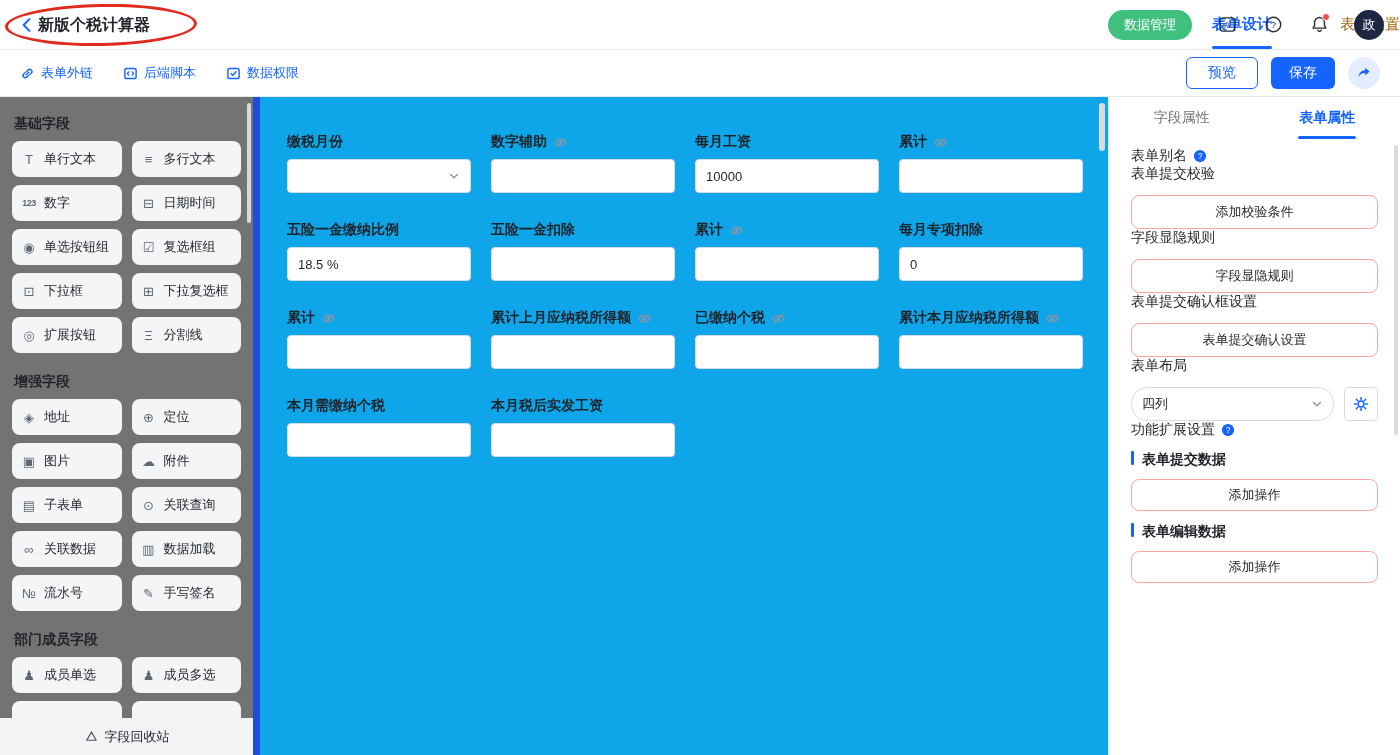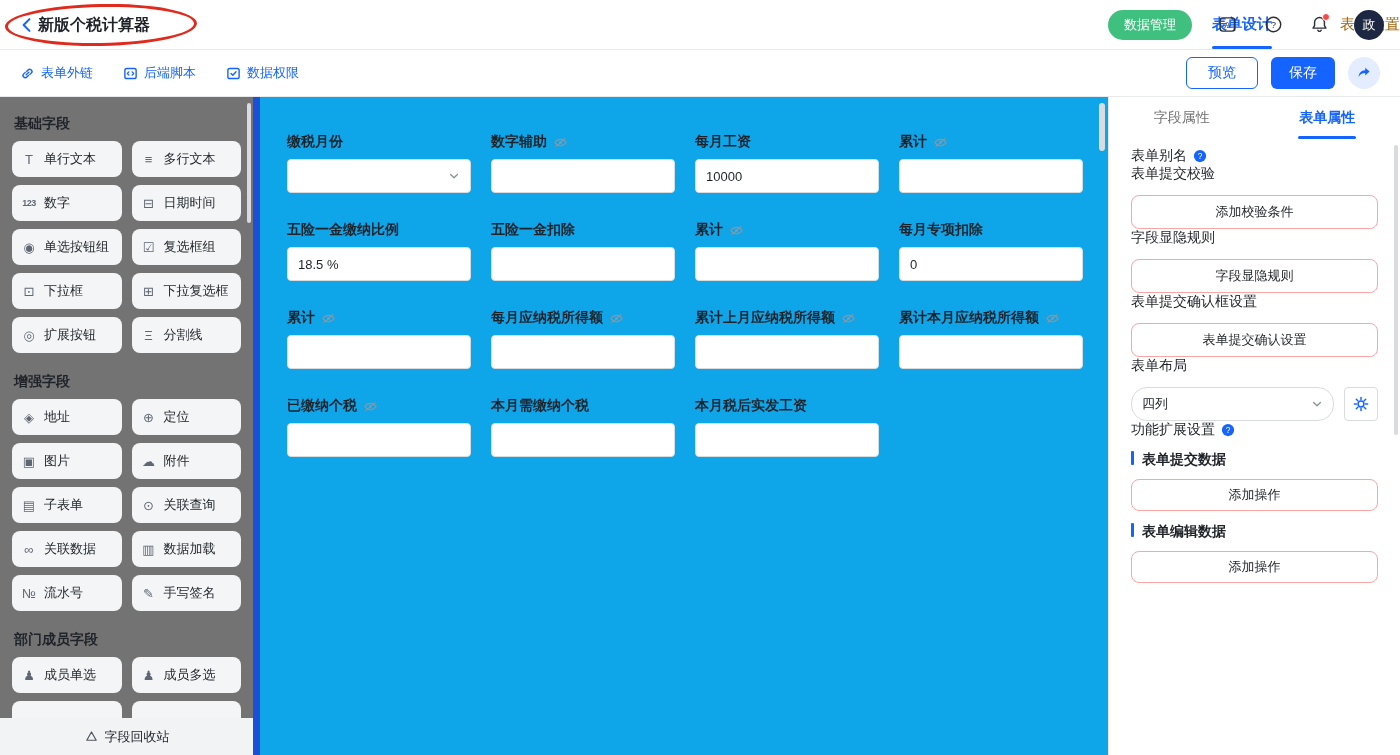--- a/index.html
+++ b/index.html
@@ -401,66 +401,51 @@
                   <path d="M3.2 12.2 12.8 3.8" stroke="#8f959e" stroke-width="1.2" stroke-linecap="round"></path>
                 </svg>
               </span>
             </div>
             <div class="fctrl">
               <span class="fval"></span>
             </div>
           </div>
           <div class="field">
             <div class="field-label-row">
-              <span class="field-label">每月应纳税所得额</span>
-              <span class="ico">
-                <svg width="15" height="15" viewBox="0 0 16 16">
-                  <path d="M2 8s2.3-3.4 6-3.4S14 8 14 8s-2.3 3.4-6 3.4S2 8 2 8Z" fill="none" stroke="#8f959e" stroke-width="1.2"></path>
-                  <circle cx="8" cy="8" r="1.5" fill="#8f959e"></circle>
-                  <path d="M3.2 12.2 12.8 3.8" stroke="#8f959e" stroke-width="1.2" stroke-linecap="round"></path>
-                </svg>
-              </span>
-            </div>
-            <div class="fctrl">
-              <span class="fval"></span>
-            </div>
-          </div>
-          <div class="field">
-            <div class="field-label-row">
               <span class="field-label">累计上月应纳税所得额</span>
               <span class="ico">
                 <svg width="15" height="15" viewBox="0 0 16 16">
                   <path d="M2 8s2.3-3.4 6-3.4S14 8 14 8s-2.3 3.4-6 3.4S2 8 2 8Z" fill="none" stroke="#8f959e" stroke-width="1.2"></path>
                   <circle cx="8" cy="8" r="1.5" fill="#8f959e"></circle>
                   <path d="M3.2 12.2 12.8 3.8" stroke="#8f959e" stroke-width="1.2" stroke-linecap="round"></path>
                 </svg>
               </span>
             </div>
             <div class="fctrl">
               <span class="fval"></span>
             </div>
           </div>
           <div class="field">
             <div class="field-label-row">
+              <span class="field-label">已缴纳个税</span>
+              <span class="ico">
+                <svg width="15" height="15" viewBox="0 0 16 16">
+                  <path d="M2 8s2.3-3.4 6-3.4S14 8 14 8s-2.3 3.4-6 3.4S2 8 2 8Z" fill="none" stroke="#8f959e" stroke-width="1.2"></path>
+                  <circle cx="8" cy="8" r="1.5" fill="#8f959e"></circle>
+                  <path d="M3.2 12.2 12.8 3.8" stroke="#8f959e" stroke-width="1.2" stroke-linecap="round"></path>
+                </svg>
+              </span>
+            </div>
+            <div class="fctrl">
+              <span class="fval"></span>
+            </div>
+          </div>
+          <div class="field">
+            <div class="field-label-row">
               <span class="field-label">累计本月应纳税所得额</span>
-              <span class="ico">
-                <svg width="15" height="15" viewBox="0 0 16 16">
-                  <path d="M2 8s2.3-3.4 6-3.4S14 8 14 8s-2.3 3.4-6 3.4S2 8 2 8Z" fill="none" stroke="#8f959e" stroke-width="1.2"></path>
-                  <circle cx="8" cy="8" r="1.5" fill="#8f959e"></circle>
-                  <path d="M3.2 12.2 12.8 3.8" stroke="#8f959e" stroke-width="1.2" stroke-linecap="round"></path>
-                </svg>
-              </span>
-            </div>
-            <div class="fctrl">
-              <span class="fval"></span>
-            </div>
-          </div>
-          <div class="field">
-            <div class="field-label-row">
-              <span class="field-label">已缴纳个税</span>
               <span class="ico">
                 <svg width="15" height="15" viewBox="0 0 16 16">
                   <path d="M2 8s2.3-3.4 6-3.4S14 8 14 8s-2.3 3.4-6 3.4S2 8 2 8Z" fill="none" stroke="#8f959e" stroke-width="1.2"></path>
                   <circle cx="8" cy="8" r="1.5" fill="#8f959e"></circle>
                   <path d="M3.2 12.2 12.8 3.8" stroke="#8f959e" stroke-width="1.2" stroke-linecap="round"></path>
                 </svg>
               </span>
             </div>
             <div class="fctrl">
               <span class="fval"></span>

